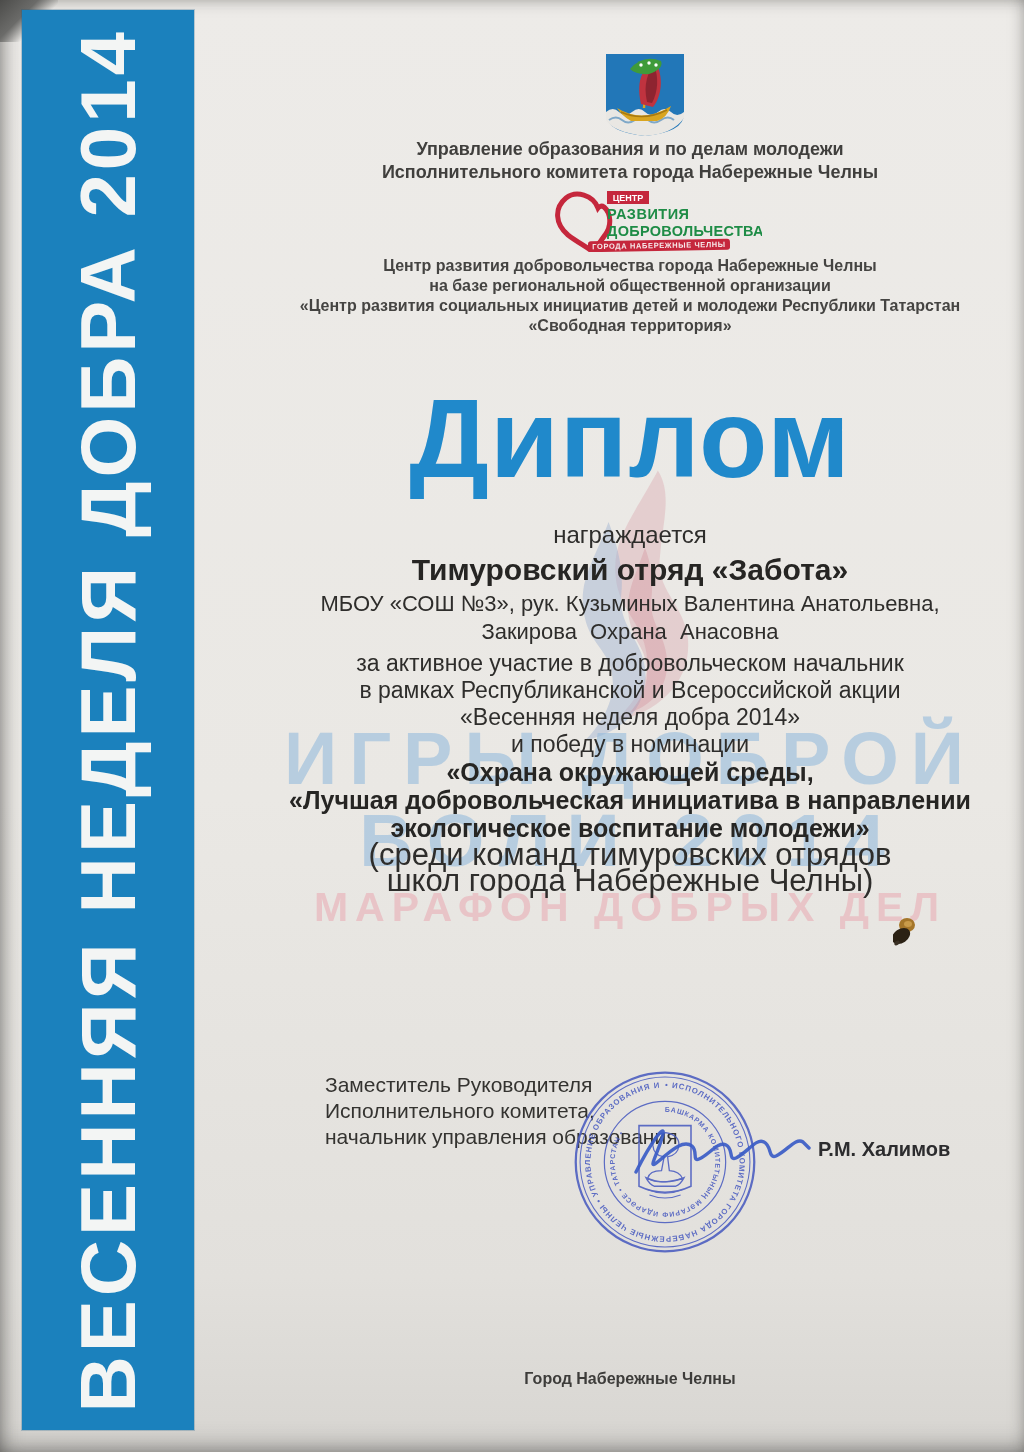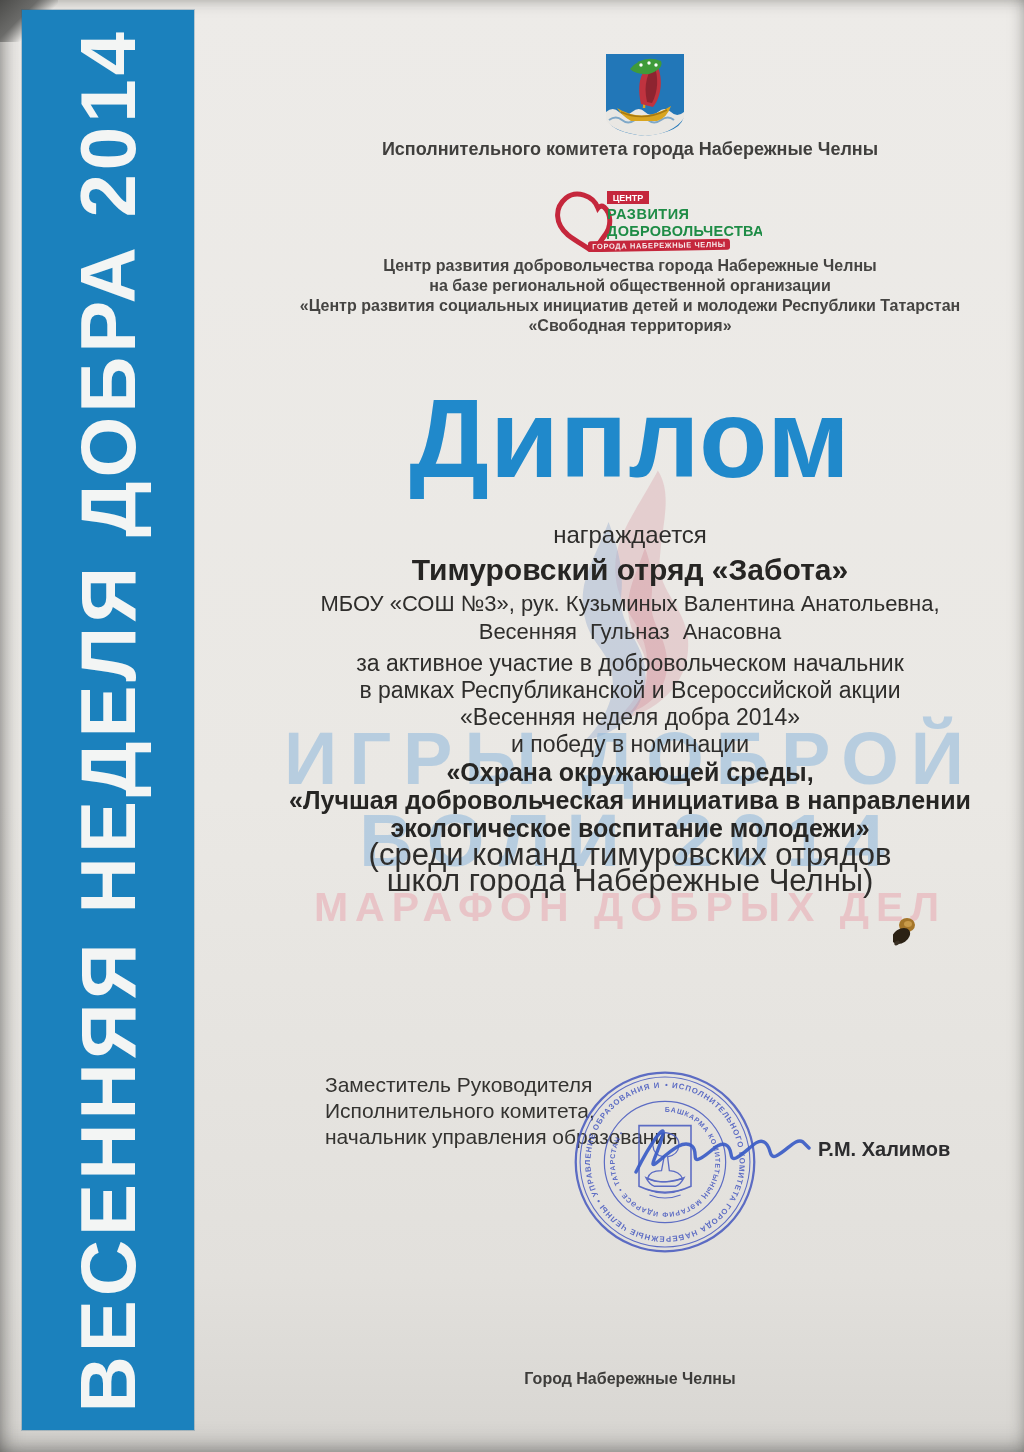--- a/index.html
+++ b/index.html
@@ -85,20 +85,21 @@
       <path d="M44,50 C40,32 45,20 51,13 C56,25 55,40 49,51 Z" fill="#8e2430"></path>
       <path d="M27,17 Q40,2 58,9 Q61,17 46,22 Q33,23 27,17 Z" fill="#3f9b3a"></path>
       <circle cx="38" cy="13" r="1.7" fill="#fff"></circle>
         <circle cx="46" cy="11" r="1.7" fill="#fff"></circle>
         <circle cx="53" cy="13" r="1.7" fill="#fff"></circle>
       <path d="M14,56 Q40,72 68,54 Q64,66 54,69 L28,69 Q19,64 14,56 Z" fill="#d9a520"></path>
       <path d="M18,60 Q40,70 64,58" stroke="#a87a12" stroke-width="1.6" fill="none"></path>
     </svg>
 
     <div class="col hdr">
+      <div>Управление образования и по делам молодежи</div>
       <div>Исполнительного комитета города Набережные Челны</div>
     </div>
 
     <svg class="logo" width="210" height="66" viewBox="0 0 210 66">
       <path d="M46,22 C41,9 24,4 14,12 C2,22 3,38 16,49 C25,56 35,61 41,66 C44,61 49,55 53,49 C60,40 59,27 52,21 C50,19.5 47.5,20 46,22 Z" fill="none" stroke="#c5273c" stroke-width="5"></path>
       <rect x="55" y="5" width="42" height="13" fill="#c5273c"></rect>
       <text x="76" y="15" text-anchor="middle" font-size="9" font-weight="bold" fill="#ffffff">ЦЕНТР</text>
       <text x="55" y="33" font-size="14.5" font-weight="bold" fill="#1e8c46" letter-spacing="0.5">РАЗВИТИЯ</text>
       <text x="55" y="50" font-size="14.5" font-weight="bold" fill="#1e8c46" letter-spacing="0.3">ДОБРОВОЛЬЧЕСТВА</text>
       <rect x="36" y="54" width="142" height="11" rx="3" fill="#c5273c" transform="rotate(-1 107 59)"></rect>
@@ -111,21 +112,21 @@
       <div>Центр развития добровольчества города Набережные Челны</div>
       <div>на базе региональной общественной организации</div>
       <div>«Центр развития социальных инициатив детей и молодежи Республики Татарстан</div>
       <div>«Свободная территория»</div>
     </div>
 
     <div class="col block1">
       <div class="awarded">награждается</div>
       <div class="recipient">Тимуровский отряд «Забота»</div>
       <div class="detail">МБОУ «СОШ №3», рук. Кузьминых Валентина Анатольевна,</div>
-      <div class="detail detail-wide">Весенняя Гульназ Анасовна</div>
+      <div class="detail detail-wide">Закирова Охрана Анасовна</div>
     </div>
 
     <div class="col block2">
       <div class="reason">за активное участие в добровольческом начальник</div>
       <div class="action">в рамках Республиканской и Всероссийской акции</div>
       <div class="action">«Весенняя неделя добра 2014»</div>
       <div class="action">и победу в номинации</div>
       <div class="nom">«Охрана окружающей среды,</div>
       <div class="nom">«Лучшая добровольческая инициатива в направлении</div>
       <div class="nom">экологическое воспитание молодежи»</div>

